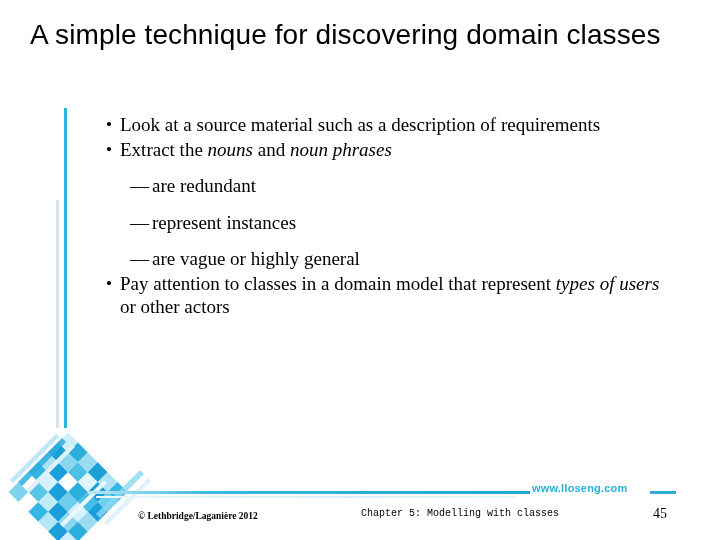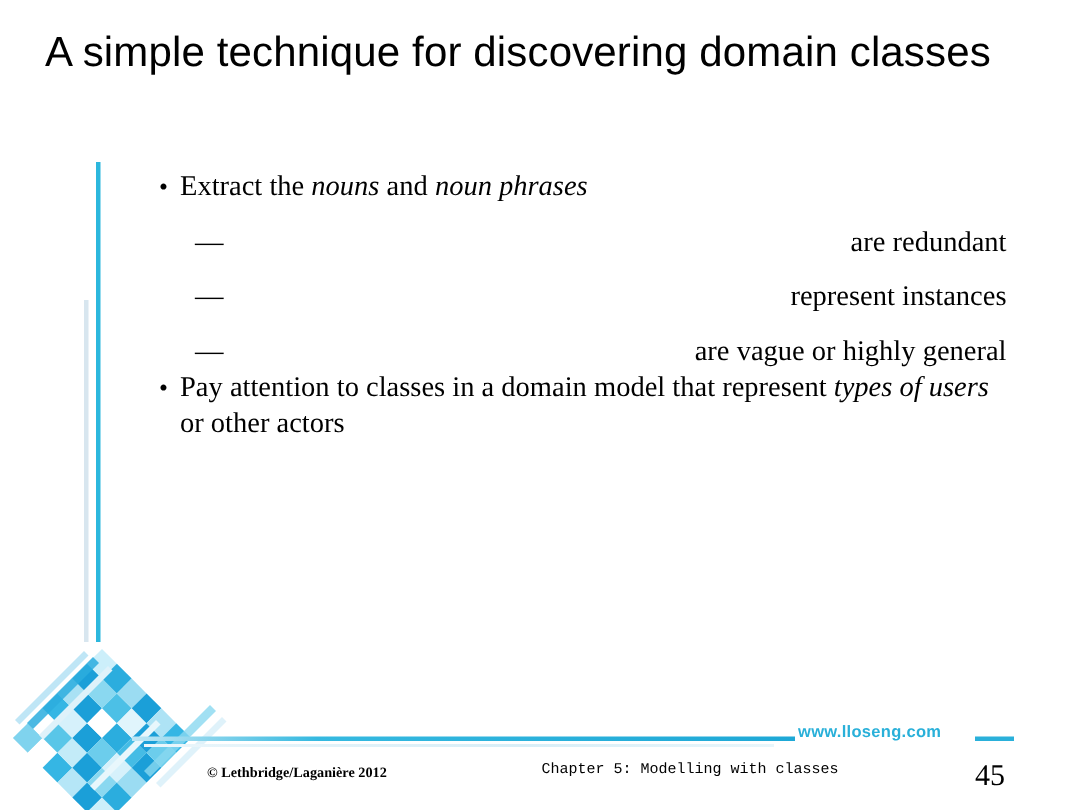--- a/index.html
+++ b/index.html
@@ -69,21 +69,21 @@
     content: "\2022";
     position: absolute;
     left: 1px;
     top: 0;
     font-size: 17px;
   }
   .bullet-l1.nojust { text-align: left; }
   .bullet-l2 {
     position: relative;
     padding-left: 47px;
-    text-align: right;
+    text-align: left;
     line-height: 23.5px;
     margin-bottom: 1px;
     margin-top: 13px;
   }
   .bullet-l2::before {
     content: "\2014";
     position: absolute;
     left: 25px;
     top: 0;
   }
@@ -152,35 +152,36 @@
     font-size: 10px;
     color: #000000;
   }
   #page-number {
     position: absolute;
     left: 640px;
     top: 506px;
     width: 40px;
     text-align: center;
     font-family: "Liberation Serif", serif;
-    font-size: 20px;
+    font-size: 14px;
     color: #000000;
   }
 </style>
 </head>
 <body>
 
 <div id="slide">
 
   <div id="slide-title">A simple technique for discovering domain classes</div>
 
   <div class="vbar" id="vbar-cyan"></div>
   <div class="vbar" id="vbar-pale"></div>
 
   <div id="body-content">
+      <div class="bullet-l1"><span>Look at a source material such as a description of requirements</span></div>
       <div class="bullet-l1 nojust"><span>Extract the </span><span class="ital">nouns</span><span> and </span><span class="ital">noun phrases</span></div>
       <div class="bullet-l2 nojust"><span>are redundant</span></div>
       <div class="bullet-l2 nojust"><span>represent instances</span></div>
       <div class="bullet-l2 nojust"><span>are vague or highly general</span></div>
       <div class="bullet-l1 nojust"><span>Pay attention to classes in a domain model that represent </span><span class="ital">types of users</span><span> or other actors</span></div>
     </div>
 
   <svg id="deco" viewBox="0 0 160 144" xmlns="http://www.w3.org/2000/svg">
     <g transform="translate(68,96) rotate(-45)">
 

